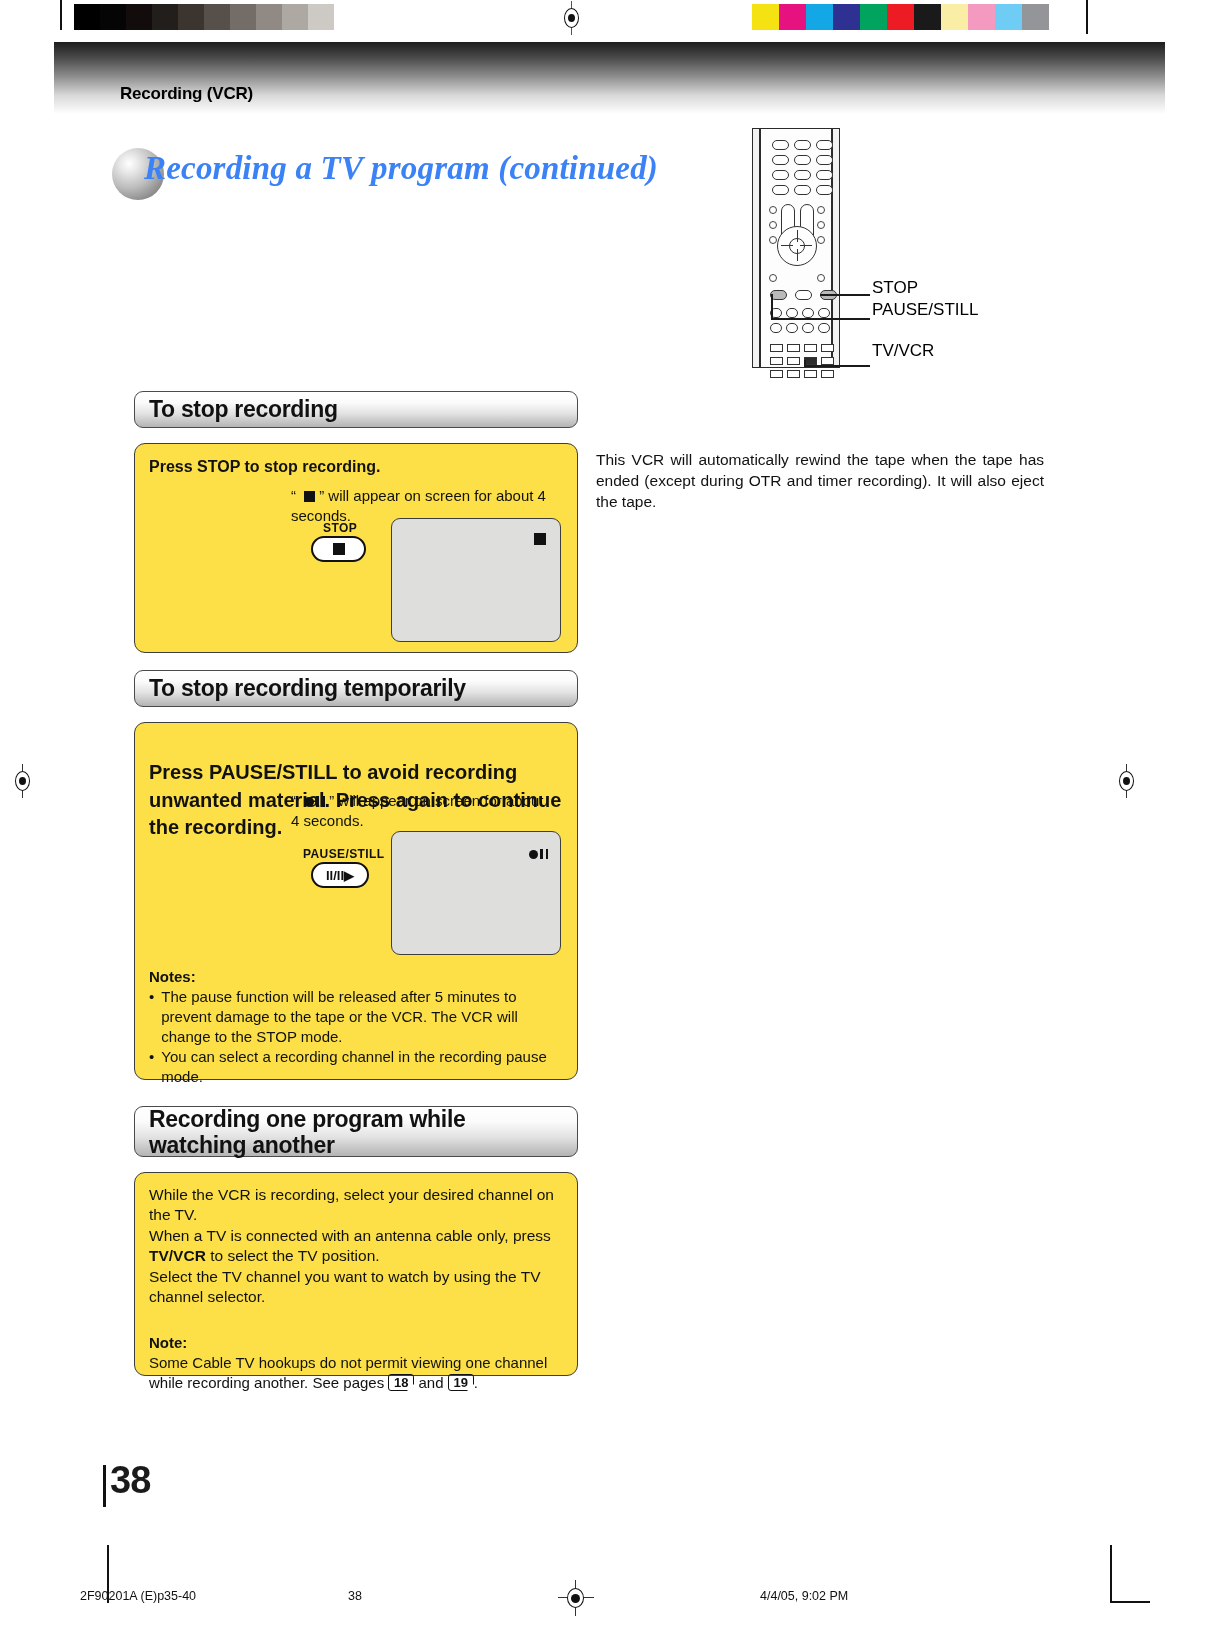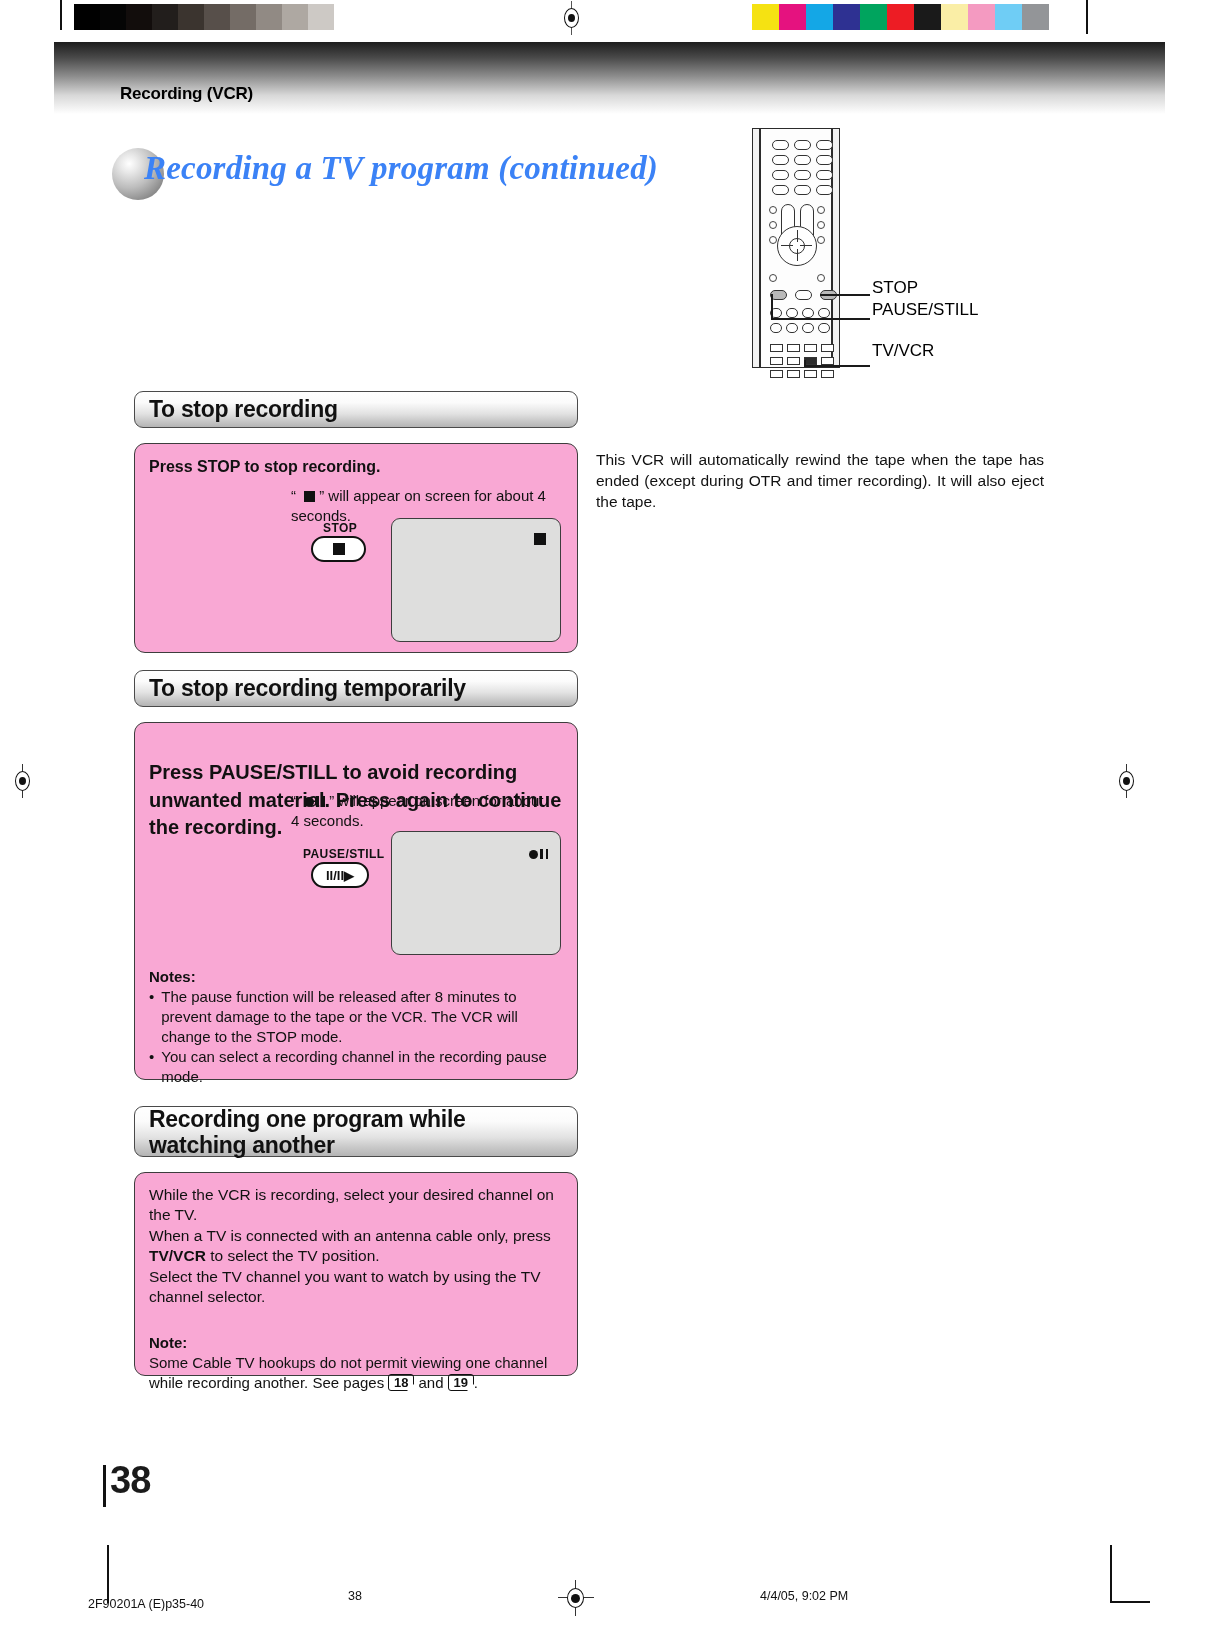--- a/index.html
+++ b/index.html
@@ -102,21 +102,21 @@
     display: flex; align-items: center;
     padding: 0 14px;
   }
   .sec-bar span {
     font-size: 23px; font-weight: bold; color: #111; letter-spacing: -0.3px; line-height: 1.12;
   }
 
   
   .box {
     position: absolute; left: 134px; width: 444px;
-    border: 1.3px solid #3d3d3d; border-radius: 11px; background: #f9a8d4;
+    border: 1.3px solid #3d3d3d; border-radius: 11px; background: #fde047;
   }
 
   .b-bold { font-weight: bold; }
   .p { font-size: 15px; color: #111; line-height: 1.32; }
 
   
   .screen {
     position: absolute;
     border: 1.6px solid #3d3d3d; border-radius: 9px; background: #dededd;
   }
@@ -367,21 +367,21 @@
   </div>
 
   <div class="screen" style="left:256px; top:108px; width:170px; height:124px;">
     <span style="position:absolute; right:12px; top:12px; white-space:nowrap;"><i class="glyph-rec" style="width:9px;height:9px;"></i><i class="glyph-pause" style="width:8px;height:10px;margin-left:2px;"></i></span>
   </div>
 
   <div class="p b-bold" style="position:absolute; left:14px; top:244px; font-size:15px;">Notes:</div>
   <div style="position:absolute; left:14px; top:264px; width:420px;">
     <div class="p" style="display:flex; gap:7px; margin-bottom:1px;">
       <span>•</span>
-      <span style="flex:1;">The pause function will be released after 8 minutes to prevent damage to the tape or the VCR. The VCR will change to the STOP mode.</span>
+      <span style="flex:1;">The pause function will be released after 5 minutes to prevent damage to the tape or the VCR. The VCR will change to the STOP mode.</span>
     </div>
     <div class="p" style="display:flex; gap:7px;">
       <span>•</span>
       <span style="flex:1;">You can select a recording channel in the recording pause mode.</span>
     </div>
   </div>
 </div>
 
 <div class="sec-bar" style="top:1106px; height:51px; padding-top:2px;">
   <span style="display:block;">
@@ -409,21 +409,21 @@
 </div>
 
 <div class="right-col">
   <div class="rc-body">This VCR will automatically rewind the tape when the tape has ended (except during OTR and timer recording). It will also eject the tape.</div>
 </div>
 
 <div class="pagenum-rule"></div>
 <div class="pagenum">38</div>
 
 <div class="foot-vrule"></div>
-<div class="footline" style="left:88px;  top:1589px;margin-top:8px;">2F90201A (E)p35-40</div>
+<div class="footline" style="left:80px;  top:1589px;">2F90201A (E)p35-40</div>
 <div class="footline" style="left:348px; top:1589px;">38</div>
 <div class="footline" style="left:760px; top:1589px;text-align:right;">4/4/05, 9:02 PM</div>
 <div class="foot-target">
   <div class="v"></div>
     <div class="h"></div>
     <div class="c"></div>
     <div class="d"></div>
 </div>
 
 </body></html>

